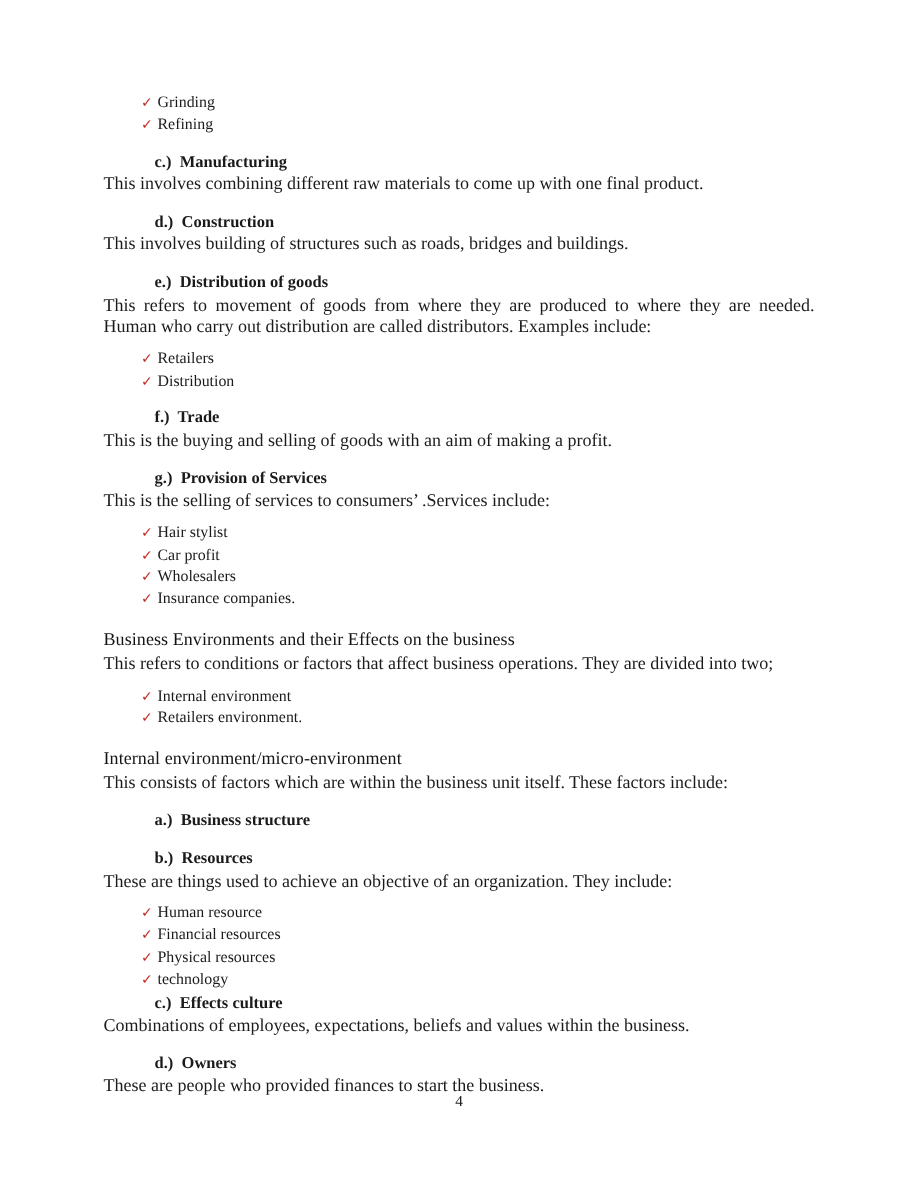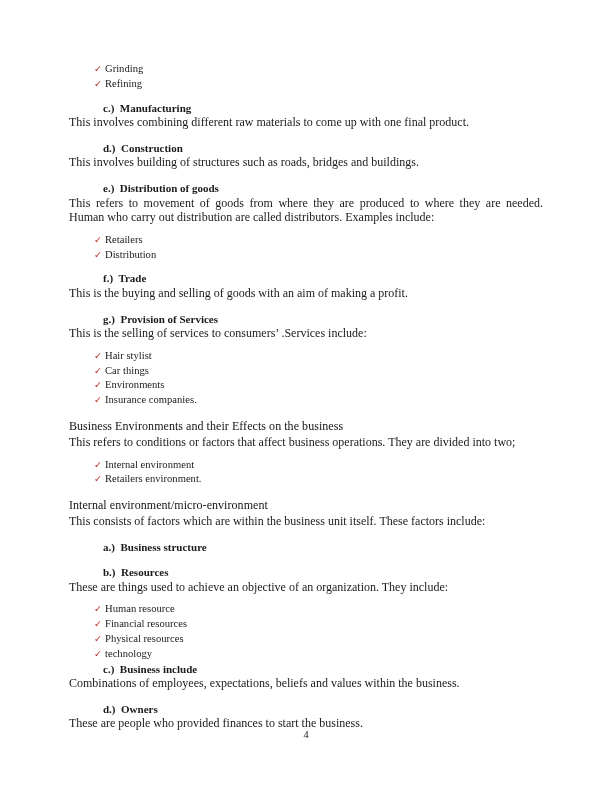--- a/index.html
+++ b/index.html
@@ -128,22 +128,22 @@
       <p class="lettered"><span class="ltr">f.)</span>  <span class="ltr-txt">Trade</span></p>
       <div style="height: 0px;"></div>
       <p class="para">This is the buying and selling of goods with an aim of making a profit.</p>
       <div style="height: 11px;"></div>
       <p class="lettered"><span class="ltr">g.)</span>  <span class="ltr-txt">Provision of Services</span></p>
       <div style="height: 0px;"></div>
       <p class="para">This is the selling of services to consumers’ .Services include:</p>
       <div style="height: 8px;"></div>
       <ul class="checklist">
         <li><span class="tick" style="color: rgb(191, 44, 36);">✓</span><span>Hair stylist</span></li>
-        <li><span class="tick" style="color: rgb(191, 44, 36);">✓</span><span>Car things</span></li>
-        <li><span class="tick" style="color: rgb(191, 44, 36);">✓</span><span>Environments</span></li>
+        <li><span class="tick" style="color: rgb(191, 44, 36);">✓</span><span>Car profit</span></li>
+        <li><span class="tick" style="color: rgb(191, 44, 36);">✓</span><span>Wholesalers</span></li>
         <li><span class="tick" style="color: rgb(191, 44, 36);">✓</span><span>Insurance companies.</span></li>
       </ul>
       <div style="height: 9px;"></div>
       <h2 class="heading">Business Environments and their Effects on the business</h2>
       <div style="height: 0px;"></div>
       <p class="para">This refers to conditions or factors that affect business operations. They are divided into two;</p>
       <div style="height: 8px;"></div>
       <ul class="checklist">
         <li><span class="tick" style="color: rgb(191, 44, 36);">✓</span><span>Internal environment</span></li>
         <li><span class="tick" style="color: rgb(191, 44, 36);">✓</span><span>Retailers environment.</span></li>
@@ -160,21 +160,21 @@
       <div style="height: 0px;"></div>
       <p class="para">These are things used to achieve an objective of an organization. They include:</p>
       <div style="height: 8px;"></div>
       <ul class="checklist">
         <li><span class="tick" style="color: rgb(191, 44, 36);">✓</span><span>Human resource</span></li>
         <li><span class="tick" style="color: rgb(191, 44, 36);">✓</span><span>Financial resources</span></li>
         <li><span class="tick" style="color: rgb(191, 44, 36);">✓</span><span>Physical resources</span></li>
         <li><span class="tick" style="color: rgb(191, 44, 36);">✓</span><span>technology</span></li>
       </ul>
       <div style="height: 0px;"></div>
-      <p class="lettered"><span class="ltr">c.)</span>  <span class="ltr-txt">Business include</span></p>
+      <p class="lettered"><span class="ltr">c.)</span>  <span class="ltr-txt">Effects culture</span></p>
       <div style="height: 0px;"></div>
       <p class="para">Combinations of employees, expectations, beliefs and values within the business.</p>
       <div style="height: 11px;"></div>
       <p class="lettered"><span class="ltr">d.)</span>  <span class="ltr-txt">Owners</span></p>
       <div style="height: 0px;"></div>
       <p class="para">These are people who provided finances to start the business.</p>
     </div>
   <div class="page-number">4</div>
 </div>
 

